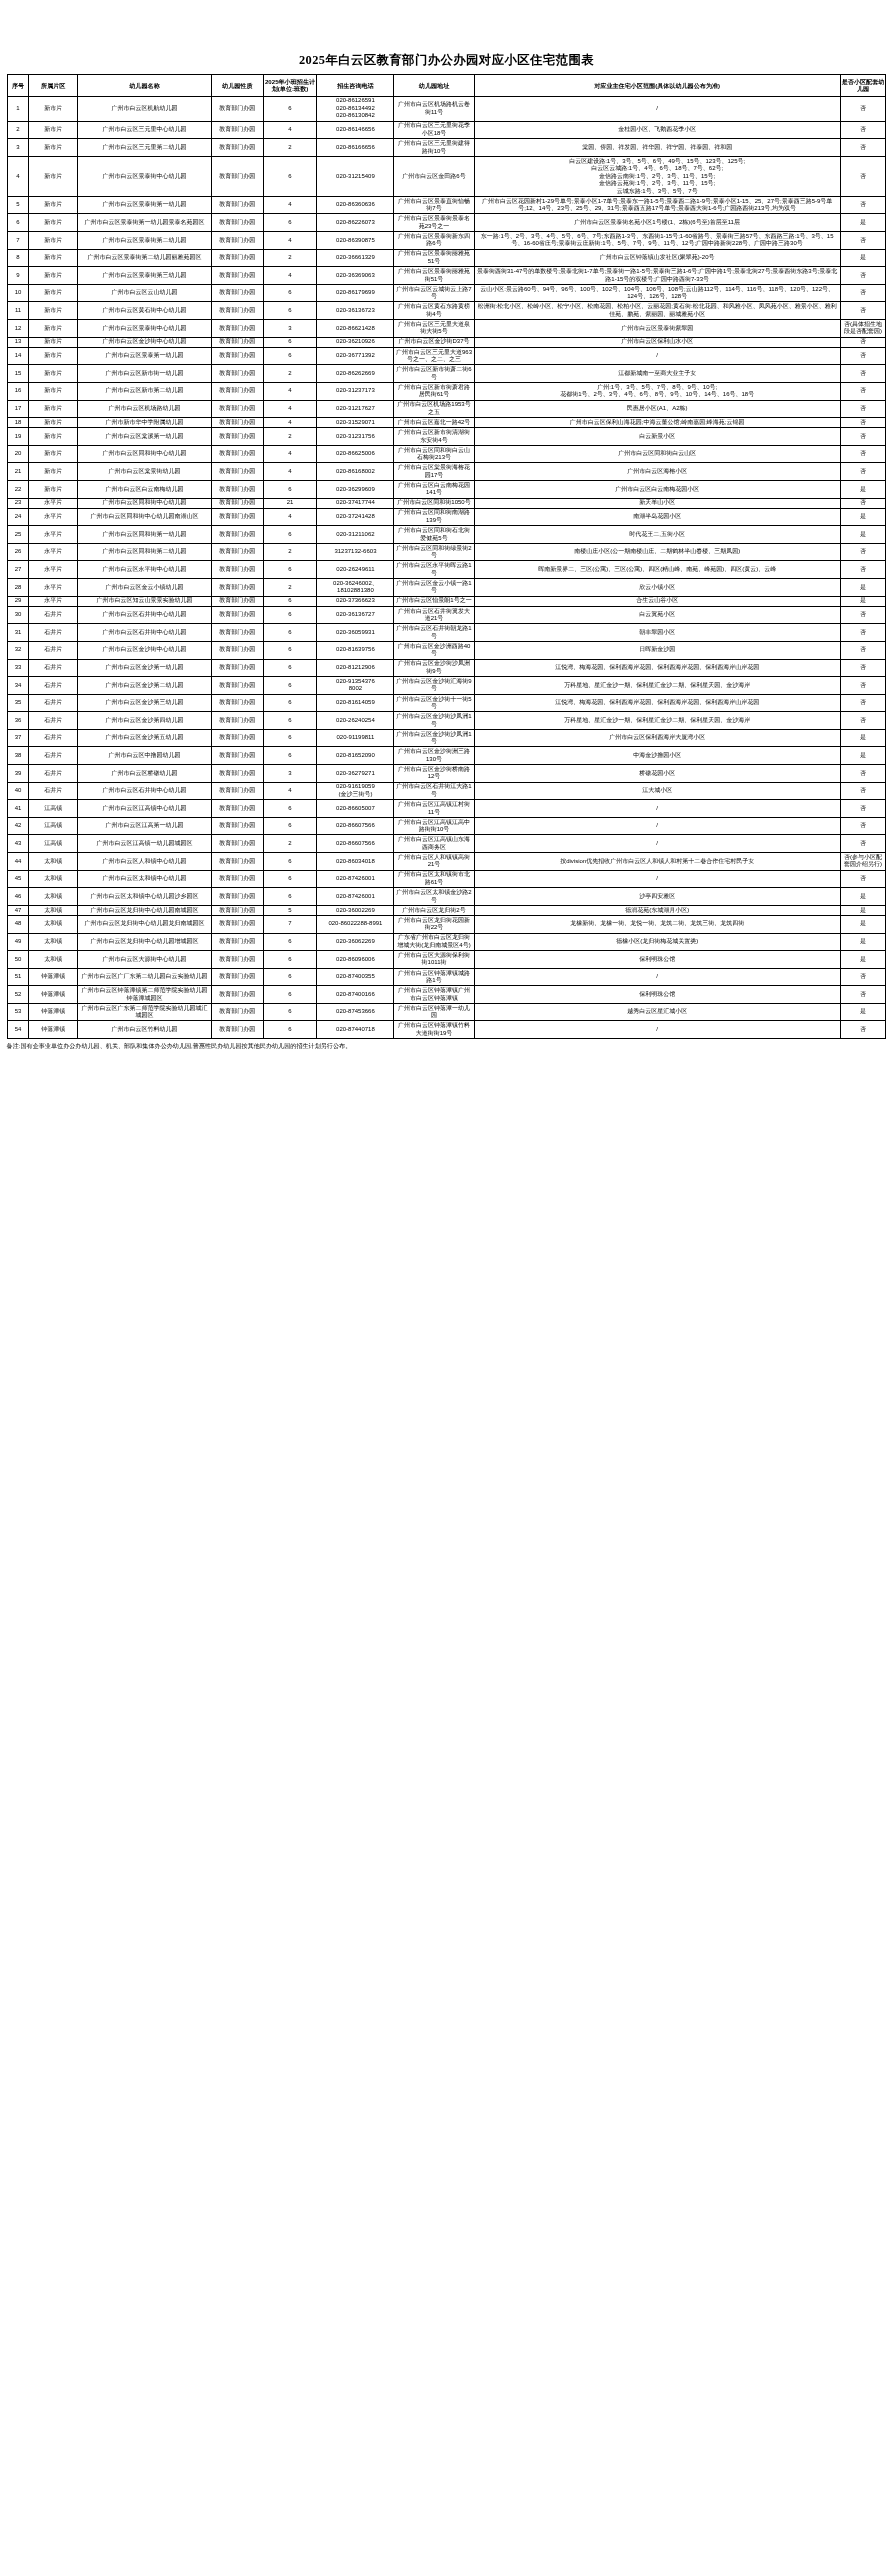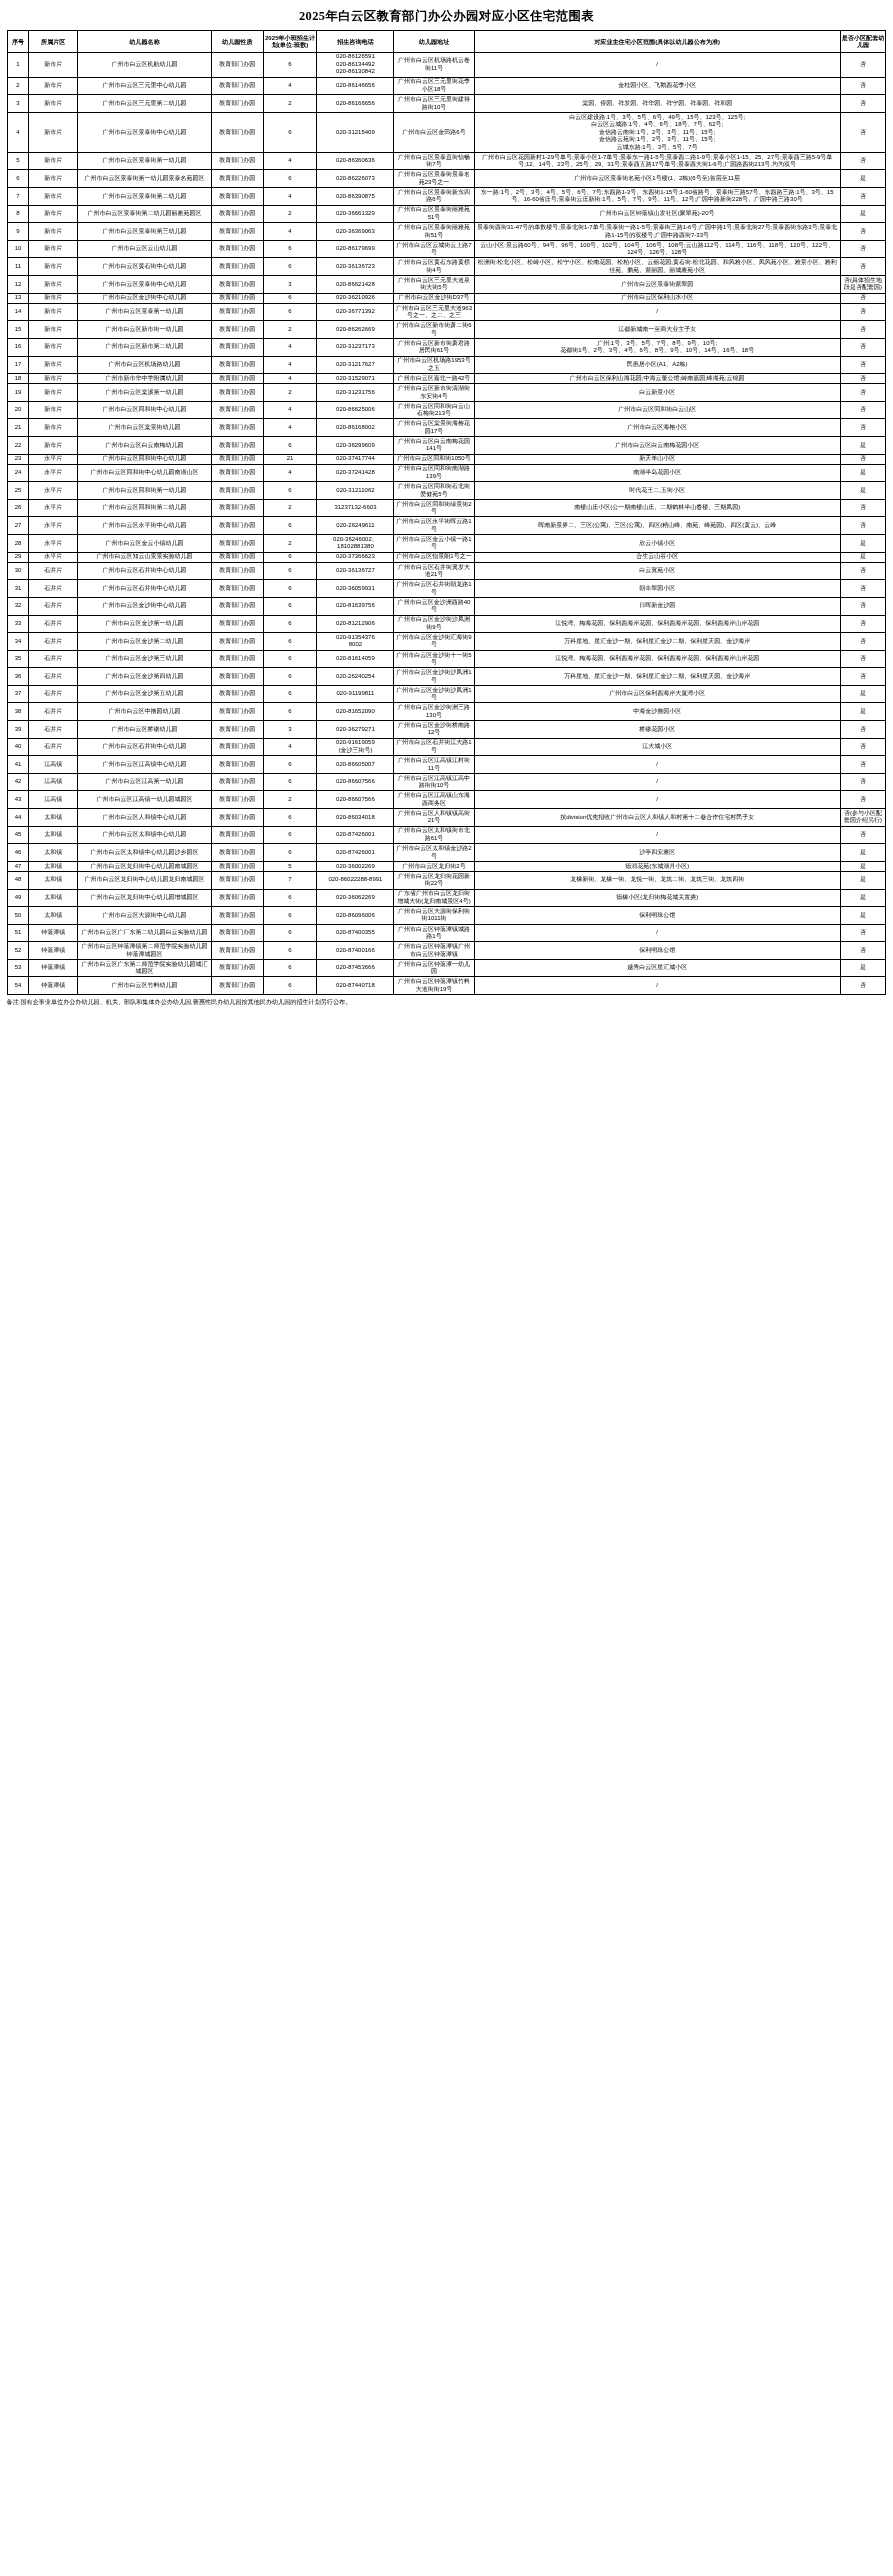--- a/index.html
+++ b/index.html
@@ -6,20 +6,21 @@
   body {
     margin: 0;
     padding: 0;
     background: #ffffff;
     font-family: "Liberation Sans", sans-serif;
     width: 893px;
   }
   .page {
     width: 893px;
     padding: 5px 6.6px 3.3px 6.6px;
+    margin-top: 44px;
   }
   .doc-title {
     text-align: center;
     font-weight: bold;
     font-size: 12.4px;
     letter-spacing: 0.4px;
     margin: 3.3px 0 5px 0;
     font-family: "Liberation Serif", serif;
   }
   table.main {

